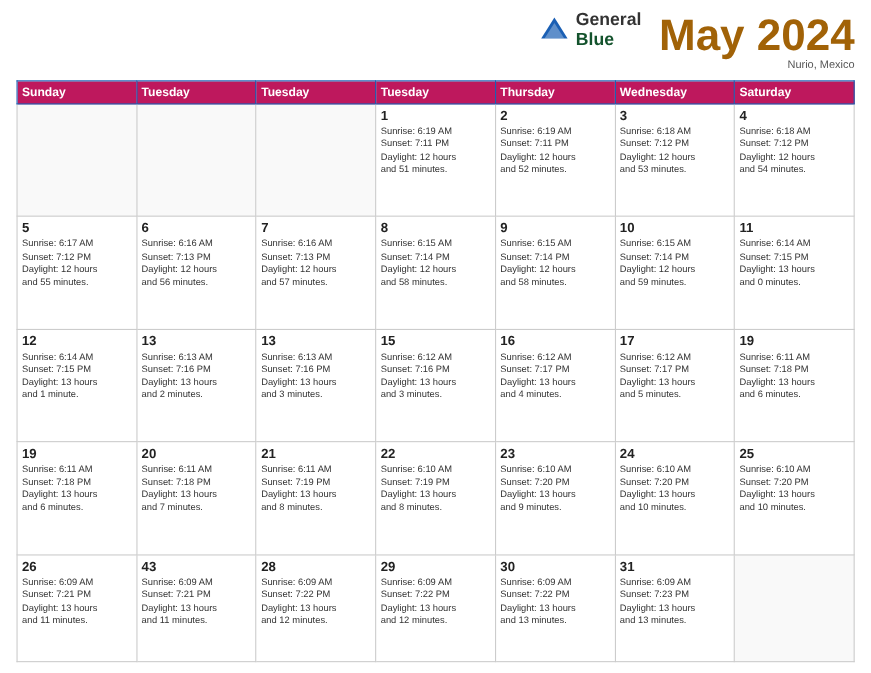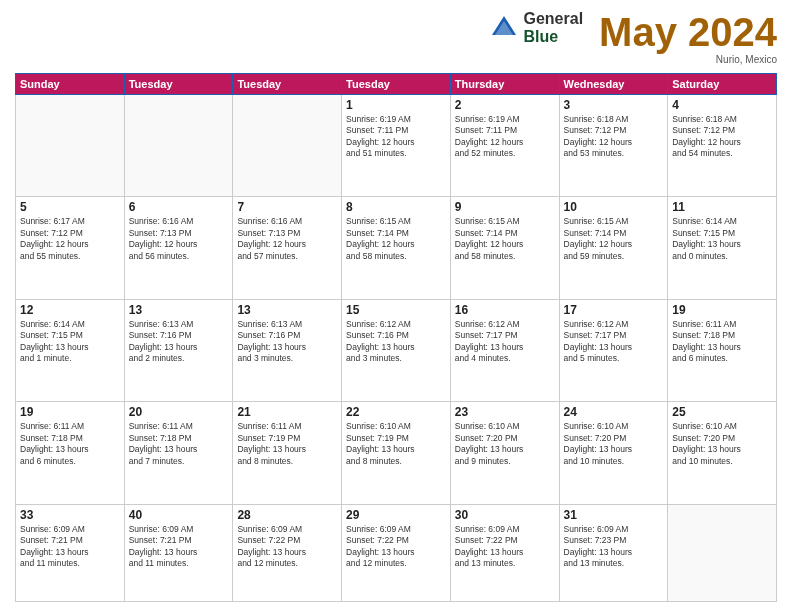--- a/index.html
+++ b/index.html
@@ -319,28 +319,28 @@
           <td>
             <div class="day-number">25</div>
             <div class="day-info" style="white-space: pre-line;">Sunrise: 6:10 AM
 Sunset: 7:20 PM
 Daylight: 13 hours
 and 10 minutes.</div>
           </td>
         </tr>
         <tr class="last-row">
           <td>
-            <div class="day-number">33</div>
+            <div class="day-number">26</div>
             <div class="day-info" style="white-space: pre-line;">Sunrise: 6:09 AM
 Sunset: 7:21 PM
 Daylight: 13 hours
 and 11 minutes.</div>
           </td>
           <td>
-            <div class="day-number">40</div>
+            <div class="day-number">43</div>
             <div class="day-info" style="white-space: pre-line;">Sunrise: 6:09 AM
 Sunset: 7:21 PM
 Daylight: 13 hours
 and 11 minutes.</div>
           </td>
           <td>
             <div class="day-number">28</div>
             <div class="day-info" style="white-space: pre-line;">Sunrise: 6:09 AM
 Sunset: 7:22 PM
 Daylight: 13 hours

